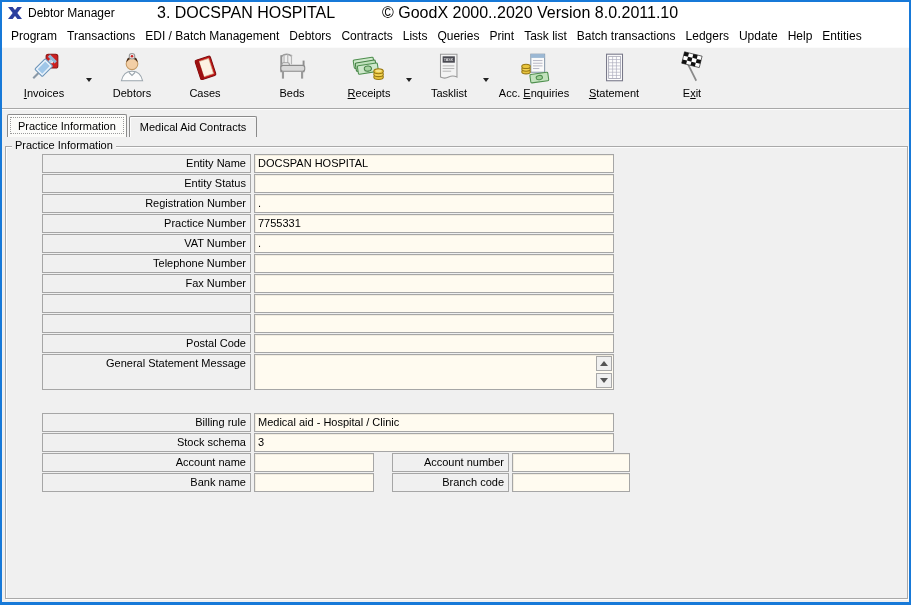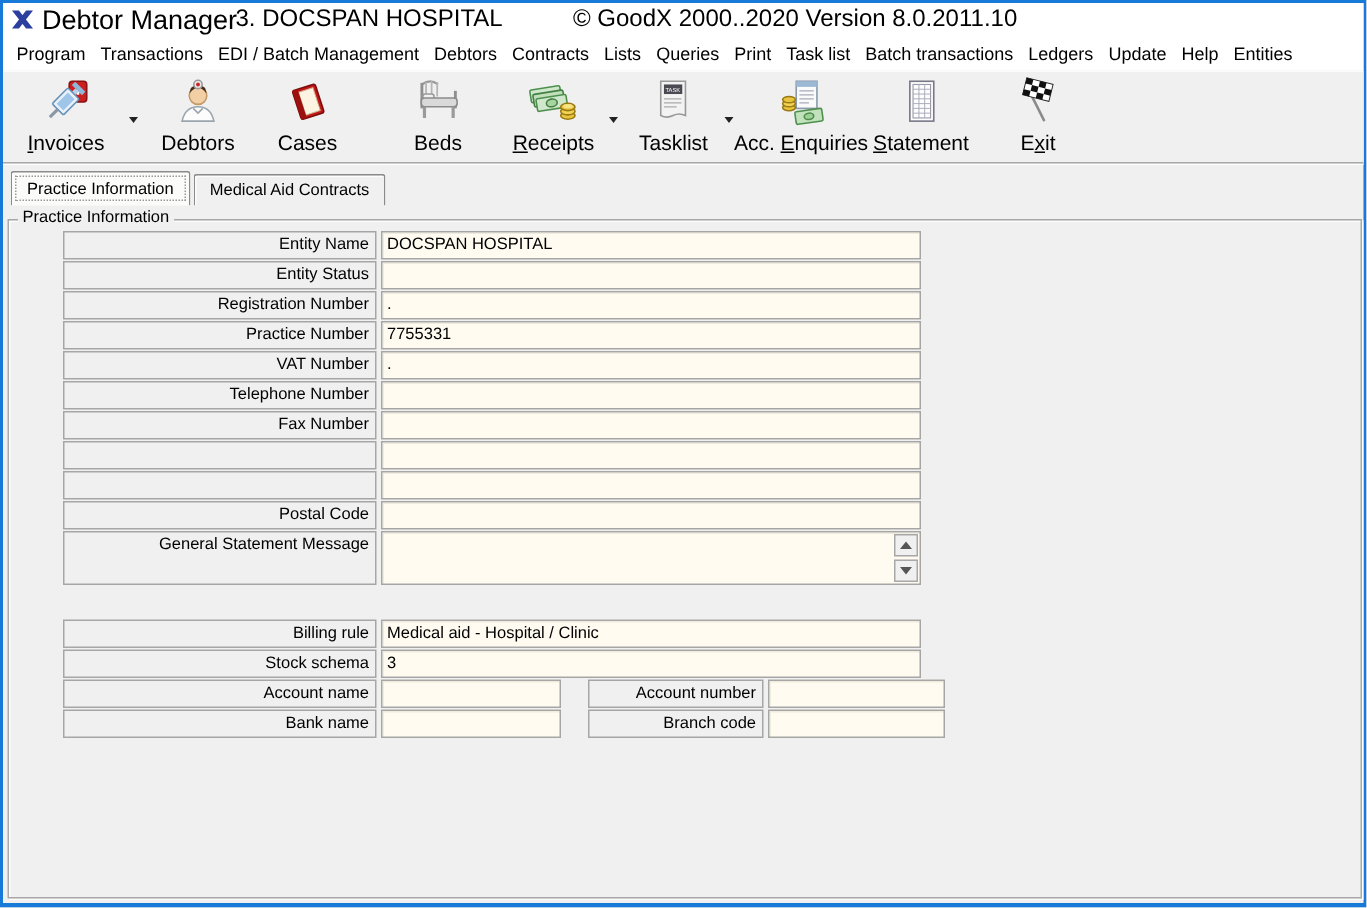--- a/index.html
+++ b/index.html
@@ -11,40 +11,40 @@
   }
   .window {
     width:911px; height:605px; position:relative;
     border:2px solid var(--window-border,#1779d8);
     border-bottom-width:3px;
     background:#f0f0f0;
   }
   
   .titlebar { height:22px; background:#fff; position:relative; }
   .win-icon { position:absolute; left:5px; top:3px; width:16px; height:16px; }
-  .win-title   { position:absolute; left:26px;  top:0; line-height:22px; font-size:18px; }
+  .win-title   { position:absolute; left:26px;  top:0; line-height:22px; font-size:12px; }
   .win-entity  { position:absolute; left:155px; top:0; line-height:22px; font-size:16px; }
   .win-copy    { position:absolute; left:380px; top:0; line-height:22px; font-size:16px; }
   
   .menubar { height:23px; background:#fff; display:flex; align-items:center; padding-left:4px;text-align:right; }
   .menu-item { padding:2px 5px; font-size:12px; cursor:default; }
   
   .toolbar {
     height:62px; background:#f0f0f0; position:relative;
     border-top:1px solid #fbfbfb;
     border-bottom:1px solid #a8a8a8;
     box-shadow:0 1px 0 #fdfdfd;
   }
   .tb-btn {
     position:absolute; top:3px; width:76px; height:56px;
     display:flex; flex-direction:column; align-items:center; justify-content:flex-start;
     cursor:default;
   }
   .tb-btn .tb-icon { width:34px; height:34px; }
-  .tb-btn .tb-label { margin-top:2px; font-size:14px; white-space:nowrap; }
+  .tb-btn .tb-label { margin-top:2px; font-size:11px; white-space:nowrap; }
   .tb-arrow {
     position:absolute; top:30px; width:0; height:0;
     border-left:3.5px solid transparent; border-right:3.5px solid transparent;
     border-top:4px solid #222; cursor:default;
   }
   
   .tabstrip { display:flex; align-items:flex-end; height:24px; margin:4px 0 0 5px; }
   .tab {
     padding:0 10px; margin-right:2px; background:#f0f0f0;
     border:1px solid #8a8a8a; border-bottom:none;

